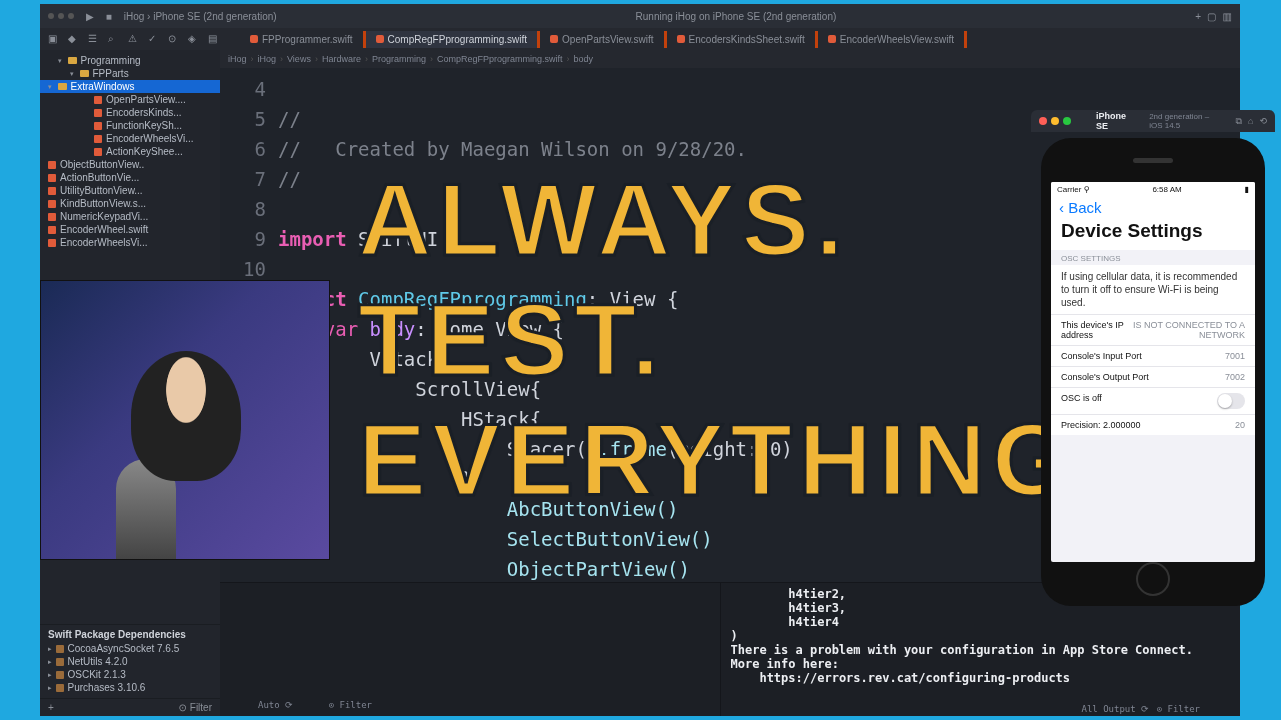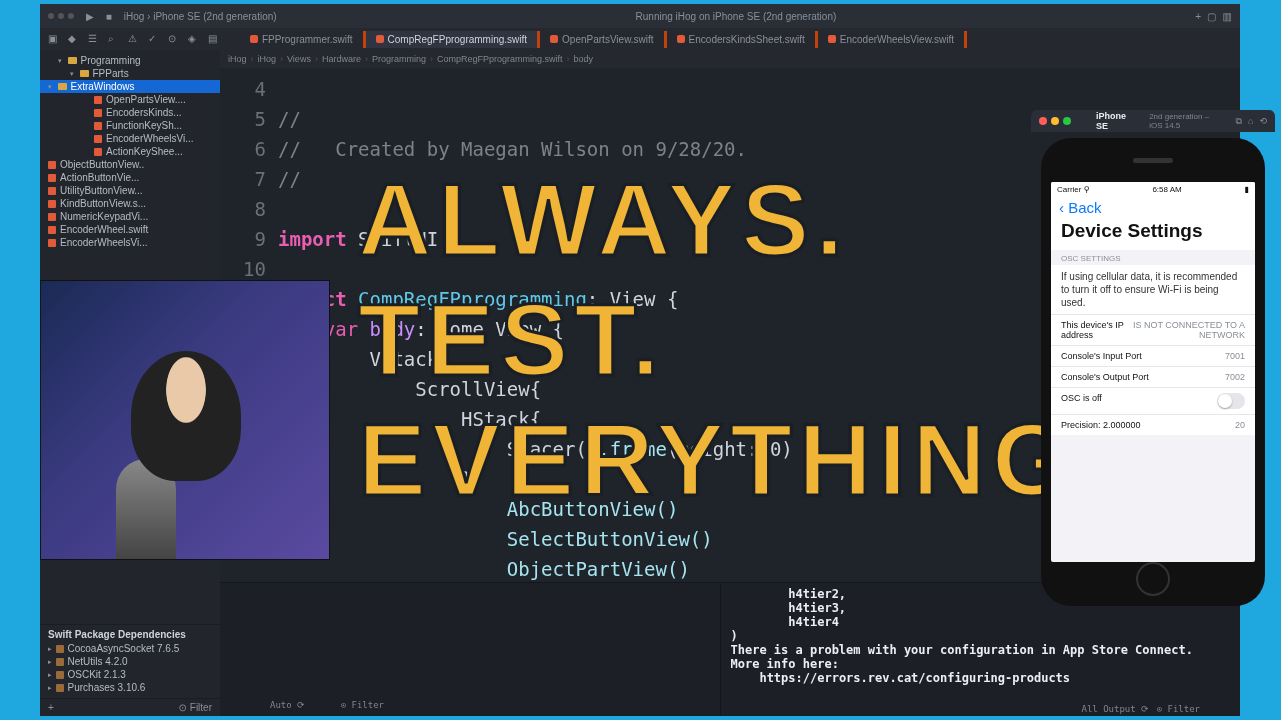--- a/index.html
+++ b/index.html
@@ -113,21 +113,21 @@
   height: 134px;
   display: flex;
   border-top: 1px solid #14161b;
   background: #1c1f25;
   font-family: "SF Mono", Menlo, monospace;
   font-size: 12px;
 }
 .bottompane .left { flex: 1; border-right: 1px solid #14161b; }
 .bottompane .right { flex: 1; color: #eceef2; padding: 4px 10px; white-space: pre-wrap; font-weight:600;}
 .bottompane .footer { position: absolute; bottom: 2px; height: 18px; display: flex; color: #7f8592; font-size: 9px; padding: 0 10px; align-items:center; gap:6px;}
-.bottompane .left .footer{ left:220px;gap:36px;}
+.bottompane .left .footer{ left:208px;gap:36px;}
 .bottompane .right-footer{ right:40px; bottom:2px; position:absolute; color:#7f8592; font-size:9px; display:flex; gap:8px;}
 
 .overlay-text {
   position: absolute;
   left: 358px;
   top: 160px;
   font-family: "Arial Black", "Helvetica Neue", Arial, sans-serif;
   font-weight: 900;
   font-size: 102px;
   line-height: 120px;

